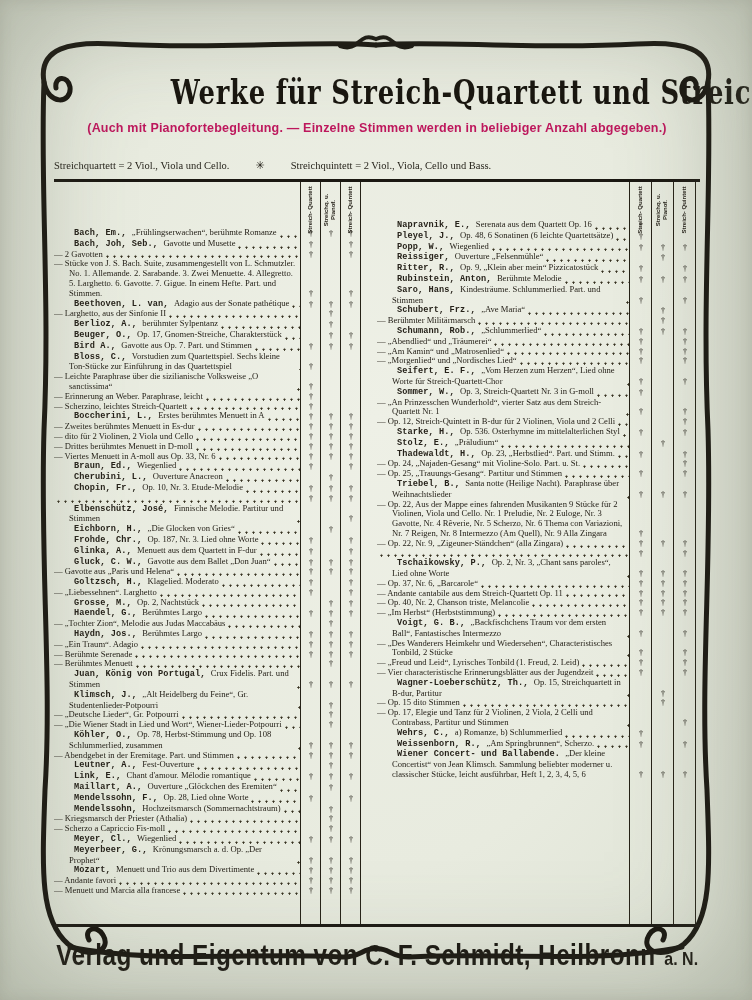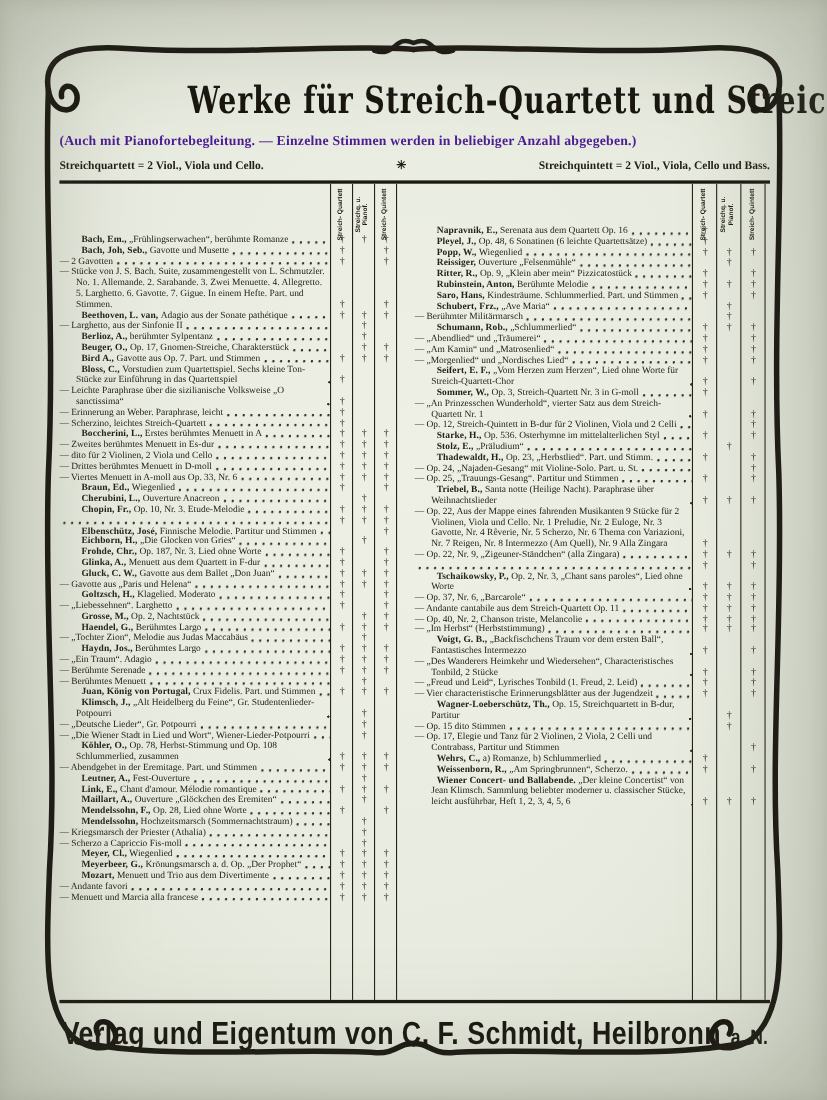--- a/index.html
+++ b/index.html
@@ -11,41 +11,41 @@
   }
   .vignette{position:absolute;inset:0;pointer-events:none;z-index:5;
     box-shadow:inset 0 0 100px 28px rgba(104,108,90,.34), inset 0 0 16px rgba(120,120,100,.22);}
   svg.frame{position:absolute;inset:0;z-index:1;}
   .content{position:absolute;left:54px;top:66px;width:646px;z-index:2;}
 
   .title-wrap{text-align:center;white-space:nowrap;margin-top:6px;}
   .title{display:inline-block;transform:scaleX(.76);transform-origin:50% 50%;
     font-family:"DejaVu Serif","Liberation Serif",serif;font-weight:bold;
     font-size:34px;letter-spacing:1px;color:#17140e;}
-  .subtitle{font-family:Liberation Serif, serif;font-weight:bold;
-    font-size:12.5px;margin-top:9px;color:#4c1d95;letter-spacing:.2px;}
-  .defs{display:flex;justify-content:space-between;gap:26px;align-items:baseline;
-    font-size:10.5px;margin-top:8px;color:#221f17;font-weight:bold;}
+  .subtitle{text-align:center;font-family:Liberation Sans, sans-serif;font-weight:bold;
+    font-size:12.5px;margin-top:9px;color:#be185d;letter-spacing:.2px;}
+  .defs{display:flex;justify-content:flex-start;gap:26px;align-items:baseline;
+    font-size:10.5px;margin-top:24px;color:#221f17;}
   .defs .sep{font-size:11px;}
 
   .toprule{height:3px;background:#1b1812;margin-top:7px;}
   .tablewrap{display:flex;gap:16px;height:742px;border-bottom:3px solid #1b1812;overflow:hidden;}
   .half{position:relative;}
   .half.left{width:307px;}
   .half.right{width:319px;}
   .vrule{position:absolute;top:0;bottom:0;width:1px;background:#262217;}
   .vhead{position:absolute;top:4px;width:48px;height:48px;display:flex;align-items:center;justify-content:center;
     transform:rotate(-90deg);font-family:"Liberation Sans",sans-serif;font-weight:bold;
     font-size:6px;line-height:1.15;text-align:center;color:#211d15;}
   .entries{font-size:8.6px;line-height:9.8px;}
   .half.left .entries{margin-top:46px;}
   .half.right .entries{margin-top:38px;}
   .row{display:flex;align-items:flex-end;}
   .etext{flex:0 1 auto;padding-left:15px;text-indent:-15px;}
-  .etext b{font-family:Liberation Serif, serif;font-weight:bold;letter-spacing:.1px;padding-left:20px;}
+  .etext b{font-family:Liberation Mono, monospace;font-weight:bold;letter-spacing:.1px;padding-left:20px;}
   .leader{flex:1 1 4px;height:9px;margin:0 1px 0 2px;align-self:flex-end;
     background-image:radial-gradient(circle at 2.5px 6.5px, #35301f 0.9px, transparent 1.3px);
     background-size:7px 9.8px;}
   .mark{flex:none;text-align:center;font-size:9px;line-height:9.8px;color:#1e1a12;}
   .half.left .mark{width:20px;}
   .half.right .mark{width:22px;}
 
   .footer{display:flex;justify-content:center;align-items:baseline;margin-top:12px;white-space:nowrap;}
   .footer-inner{display:inline-block;transform:scaleX(.84);transform-origin:50% 50%;
     font-family:"Liberation Sans",sans-serif;font-weight:bold;color:#17140e;}

